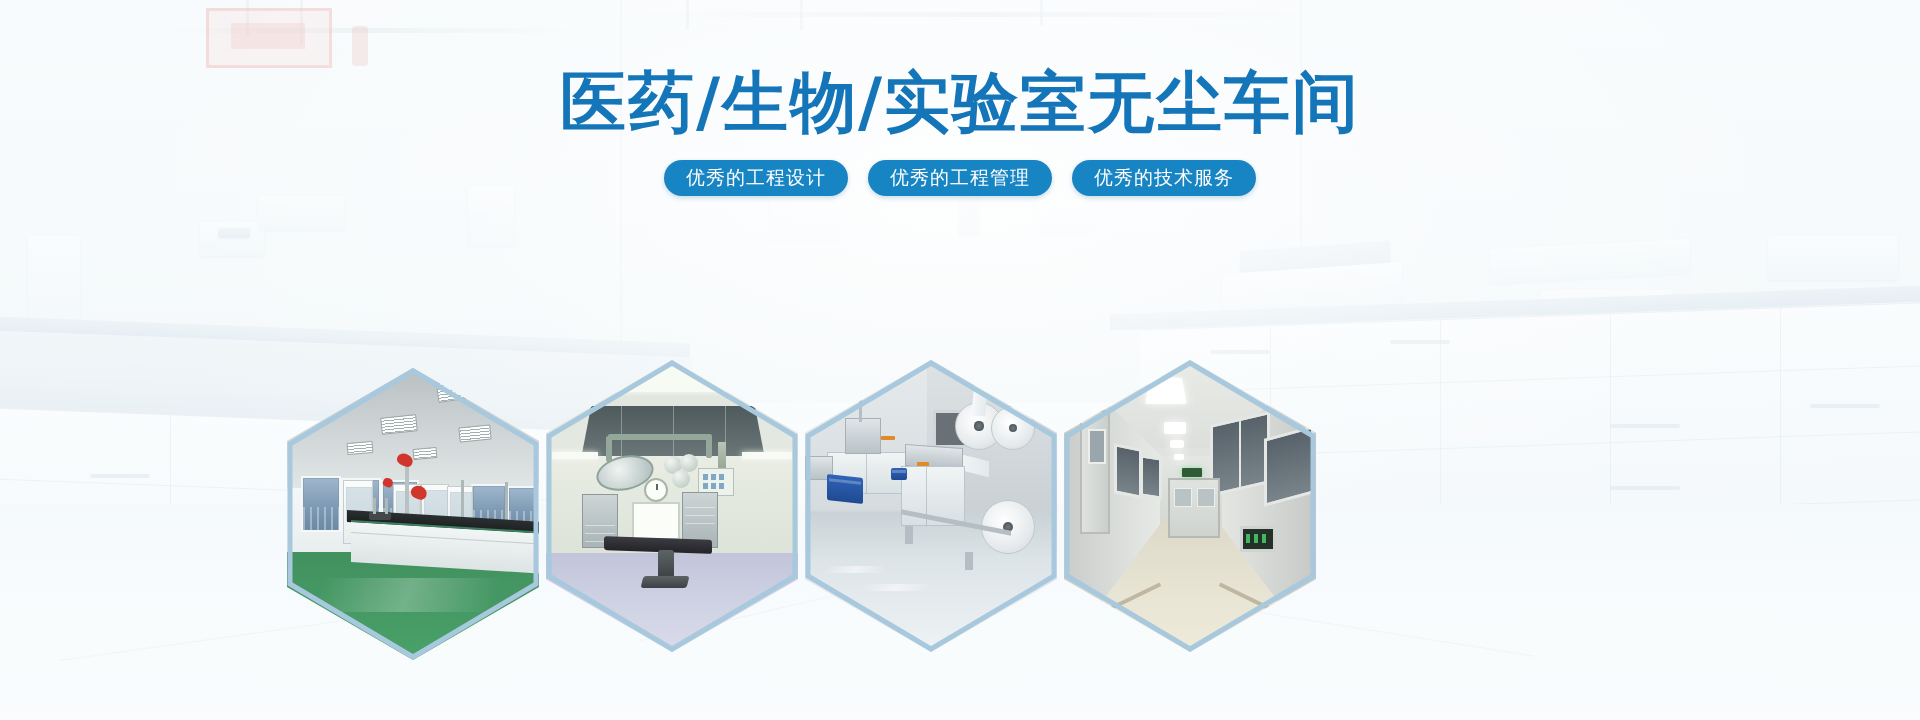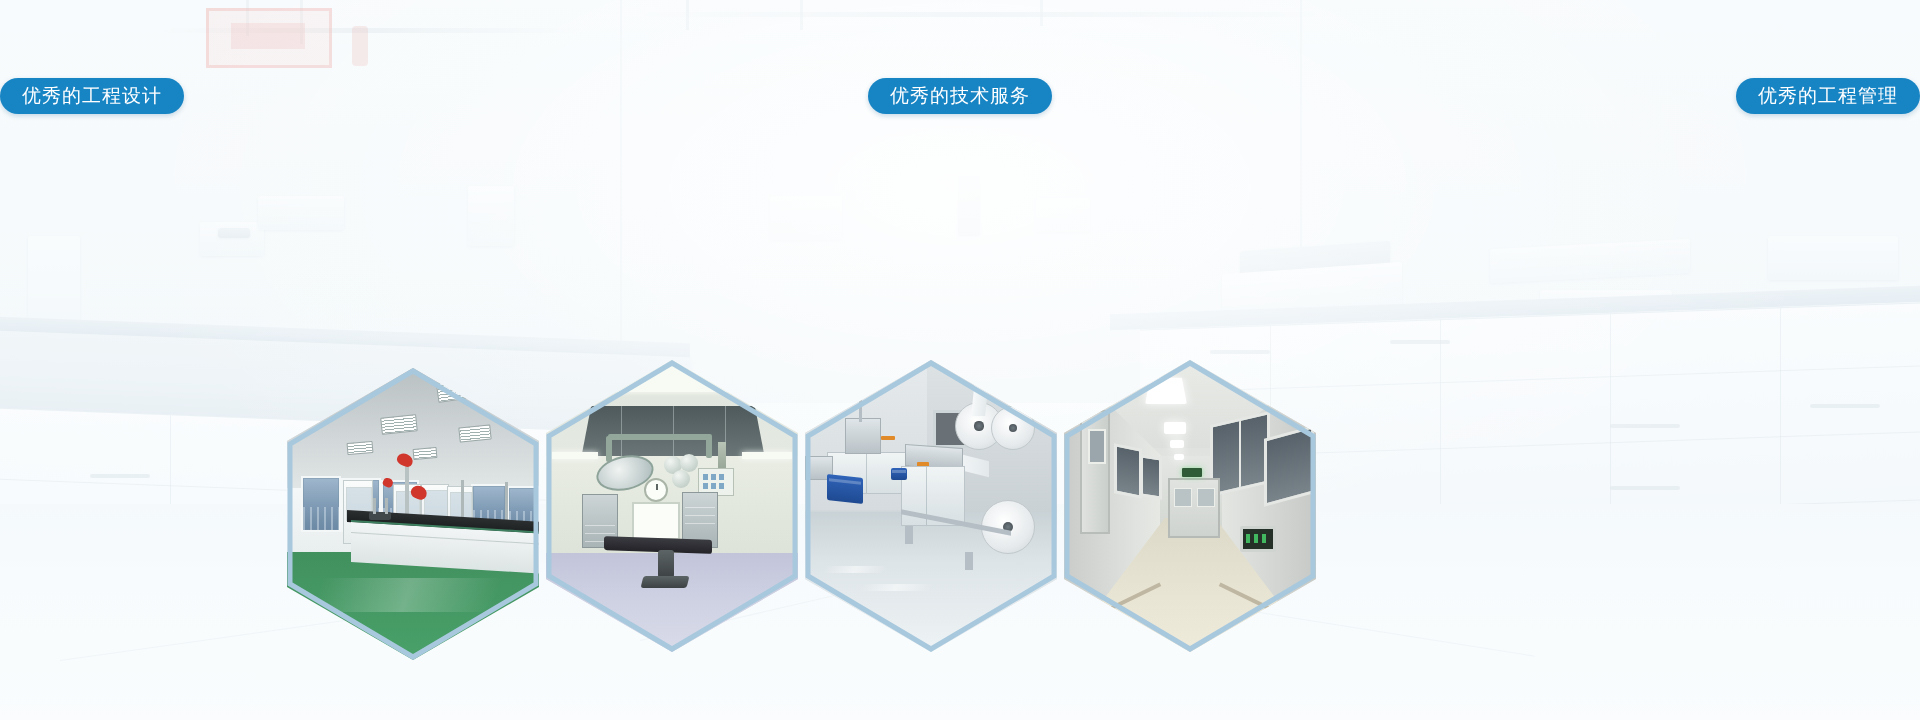--- a/index.html
+++ b/index.html
@@ -58,21 +58,21 @@
     font-size:66px;line-height:1;font-weight:bold;color:#1476b8;
     letter-spacing:2px;margin:0;
     text-shadow:0 1px 0 rgba(255,255,255,.65);
     font-family:"DejaVu Sans","Liberation Sans",sans-serif;
   }
   .subtitle{
     margin:16px 0 0;font-size:37px;line-height:1;color:#2f83b8;
     letter-spacing:3px;font-weight:400;
     font-family:"DejaVu Sans","Liberation Sans",sans-serif;
   }
-  .pills{margin-top:8px;display:flex;justify-content:space-between;gap:12px;}
+  .pills{margin-top:24px;display:flex;justify-content:center;gap:20px;}
   .pill{
     background:#1784c4;color:#ffffff;border-radius:20px;
     padding:8px 22px 9px;font-size:19px;line-height:1;letter-spacing:1px;
     white-space:nowrap;box-shadow:0 2px 5px rgba(20,95,150,.22);
     font-family:"DejaVu Sans","Liberation Sans",sans-serif;
   }
 
   
   .hexrow{position:absolute;left:0;top:368px;width:100%;height:300px;z-index:5;}
   .hex{
@@ -248,24 +248,25 @@
     <div class="bg-floor"></div>
     <div class="bg-floor-line" style="left:640px;top:640px;width:420px;transform:rotate(-13deg)"></div>
     <div class="bg-floor-line" style="left:1120px;top:590px;width:420px;transform:rotate(9deg)"></div>
     <div class="bg-floor-line" style="left:60px;top:660px;width:300px;transform:rotate(-8deg)"></div>
 
     <div class="bg-veil"></div>
     <div class="bg-veil2"></div>
   </div>
 
   <div class="head">
+    <h1 class="title">医药/生物/实验室无尘车间</h1>
     <div class="pills">
       <span class="pill">优秀的工程设计</span>
+      <span class="pill">优秀的工程管理</span>
       <span class="pill">优秀的技术服务</span>
-      <span class="pill">优秀的工程管理</span>
     </div>
   </div>
 
   <div class="hexrow">
 
     <svg class="hidden-def" aria-hidden="true">
       <defs>
         <clipPath id="hexclip" clipPathUnits="objectBoundingBox">
           <polygon points="0.5,0 1,0.25 1,0.75 0.5,1 0,0.75 0,0.25"></polygon>
         </clipPath>

